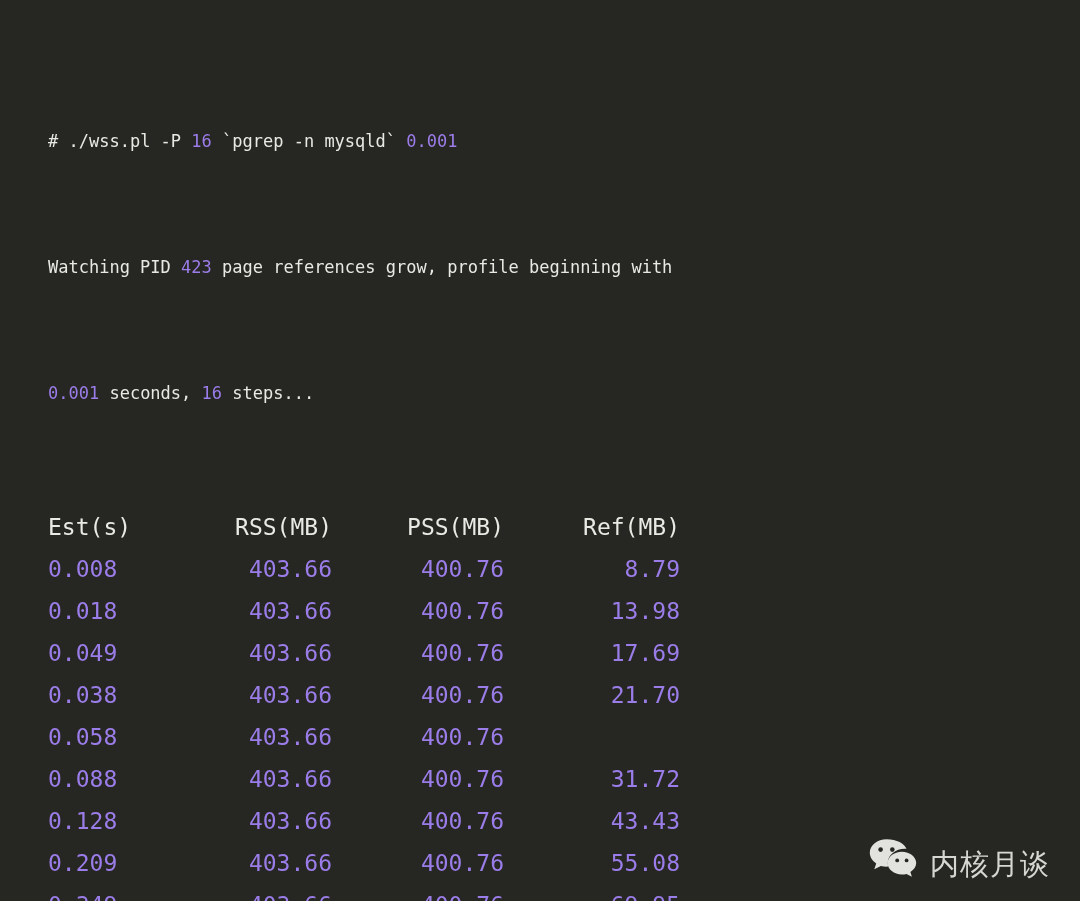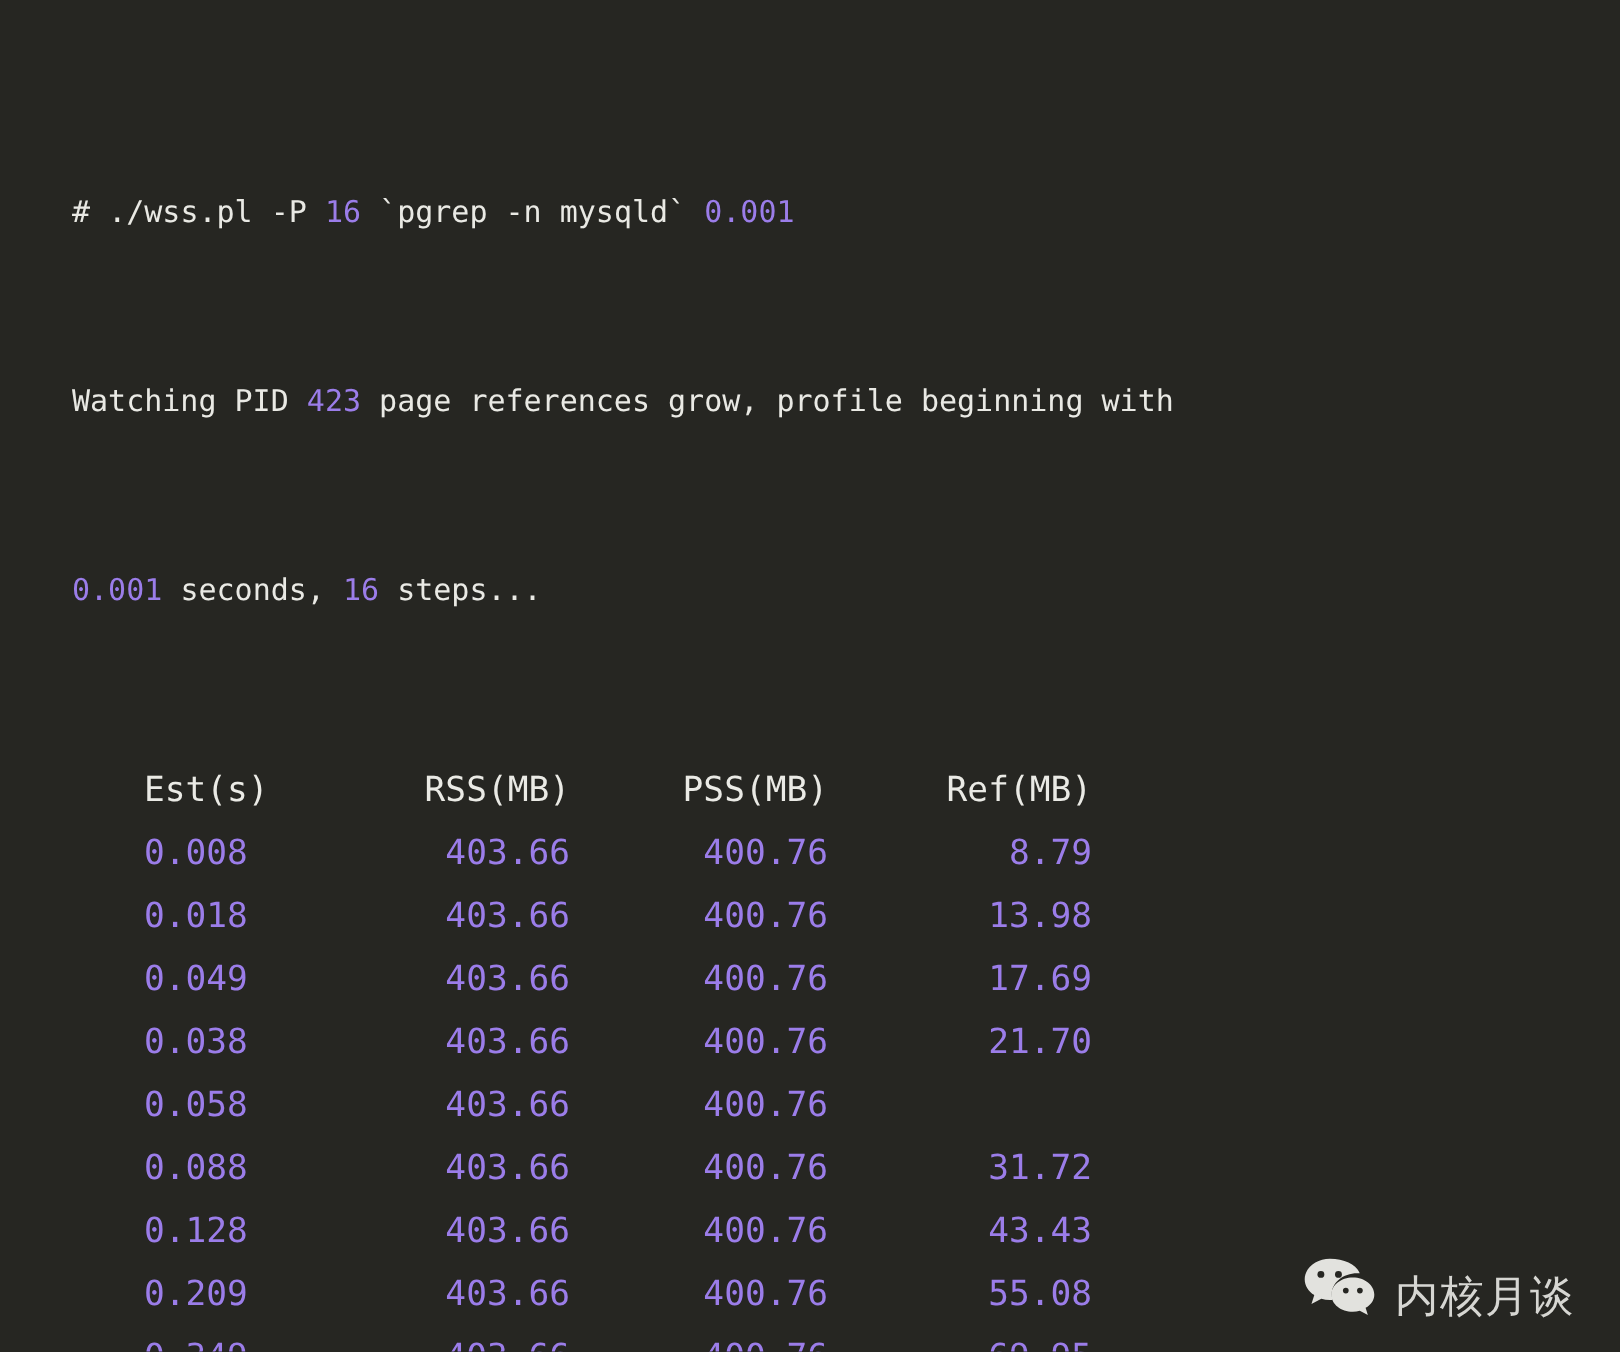--- a/index.html
+++ b/index.html
@@ -20,21 +20,21 @@
     top: 0;
     left: 0;
     width: 1080px;
     height: 901px;
     box-sizing: border-box;
     padding: 36px 0 0 48px;
   }
 
   
   .cmd-block {
-    font-size: 20px;
+    font-size: 17px;
     line-height: 42px;
     color: #e9e9e4;
     letter-spacing: 0px;
     white-space: pre;
   }
   .cmd-line {
     white-space: pre;
   }
   .num {
     color: #9b7de9;
@@ -44,21 +44,20 @@
   .table {
     margin-top: 8px;
     font-size: 23px;
     line-height: 42px;
   }
   .row {
     display: flex;
     white-space: pre;
     height: 42px;
     align-items: baseline;
-    margin-left: 48px;
   }
   .cell {
     display: block;
     text-align: right;
     box-sizing: border-box;
   }
   
   .c-est   { width: 108px; text-align: left; }
   .c-rss   { width: 176px; padding-right: 0px; }
   .c-pss   { width: 172px; }

